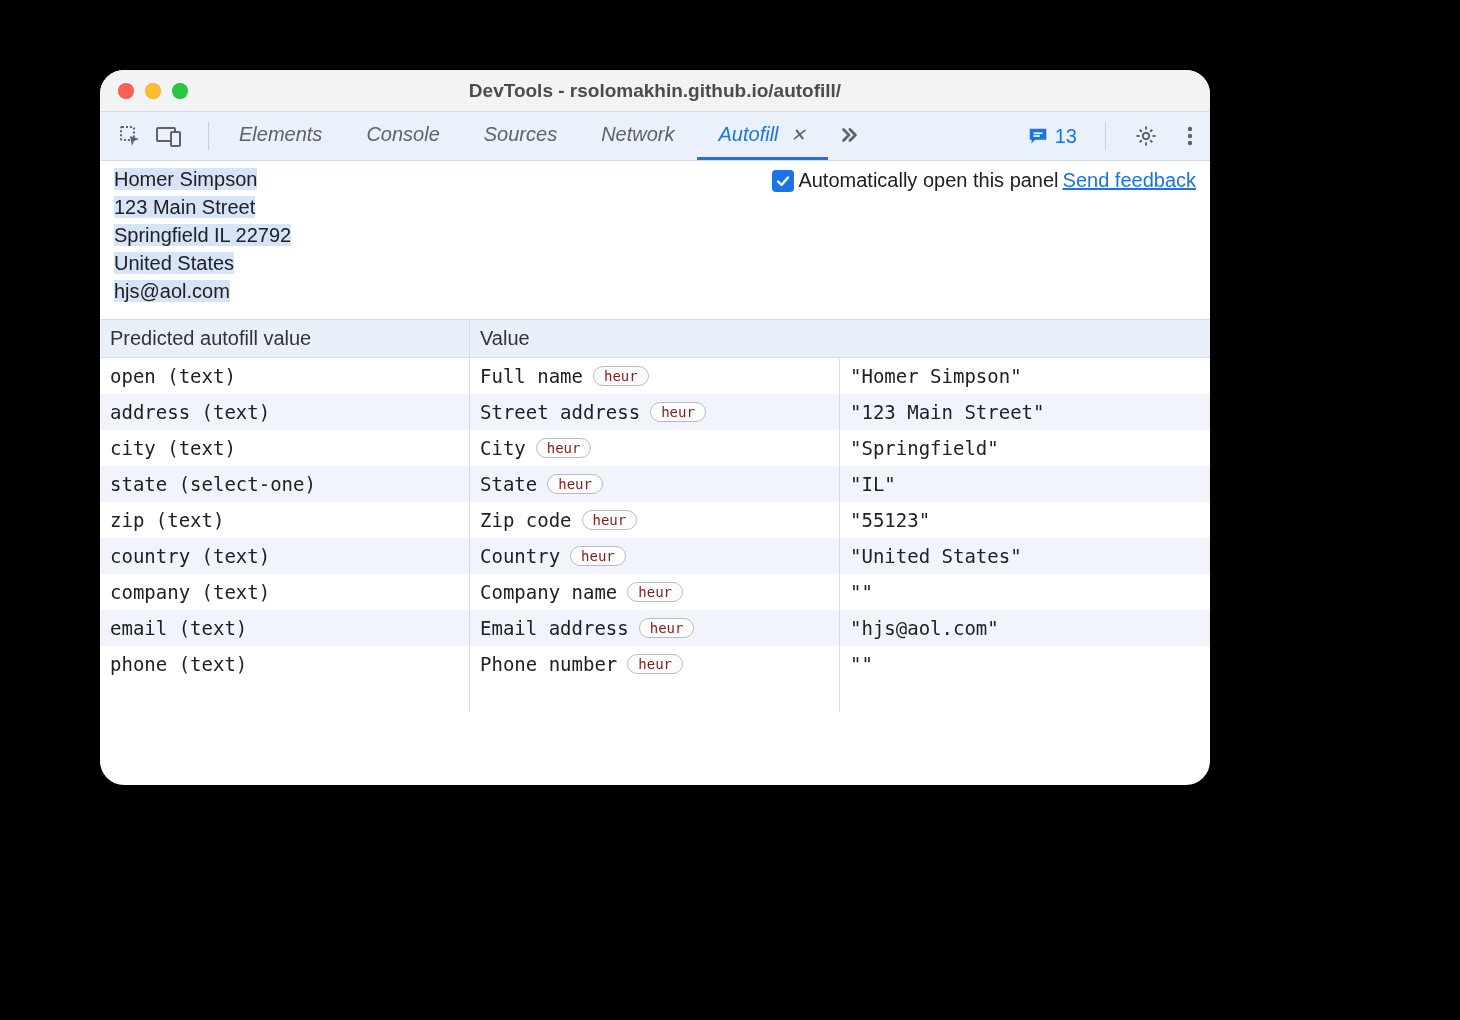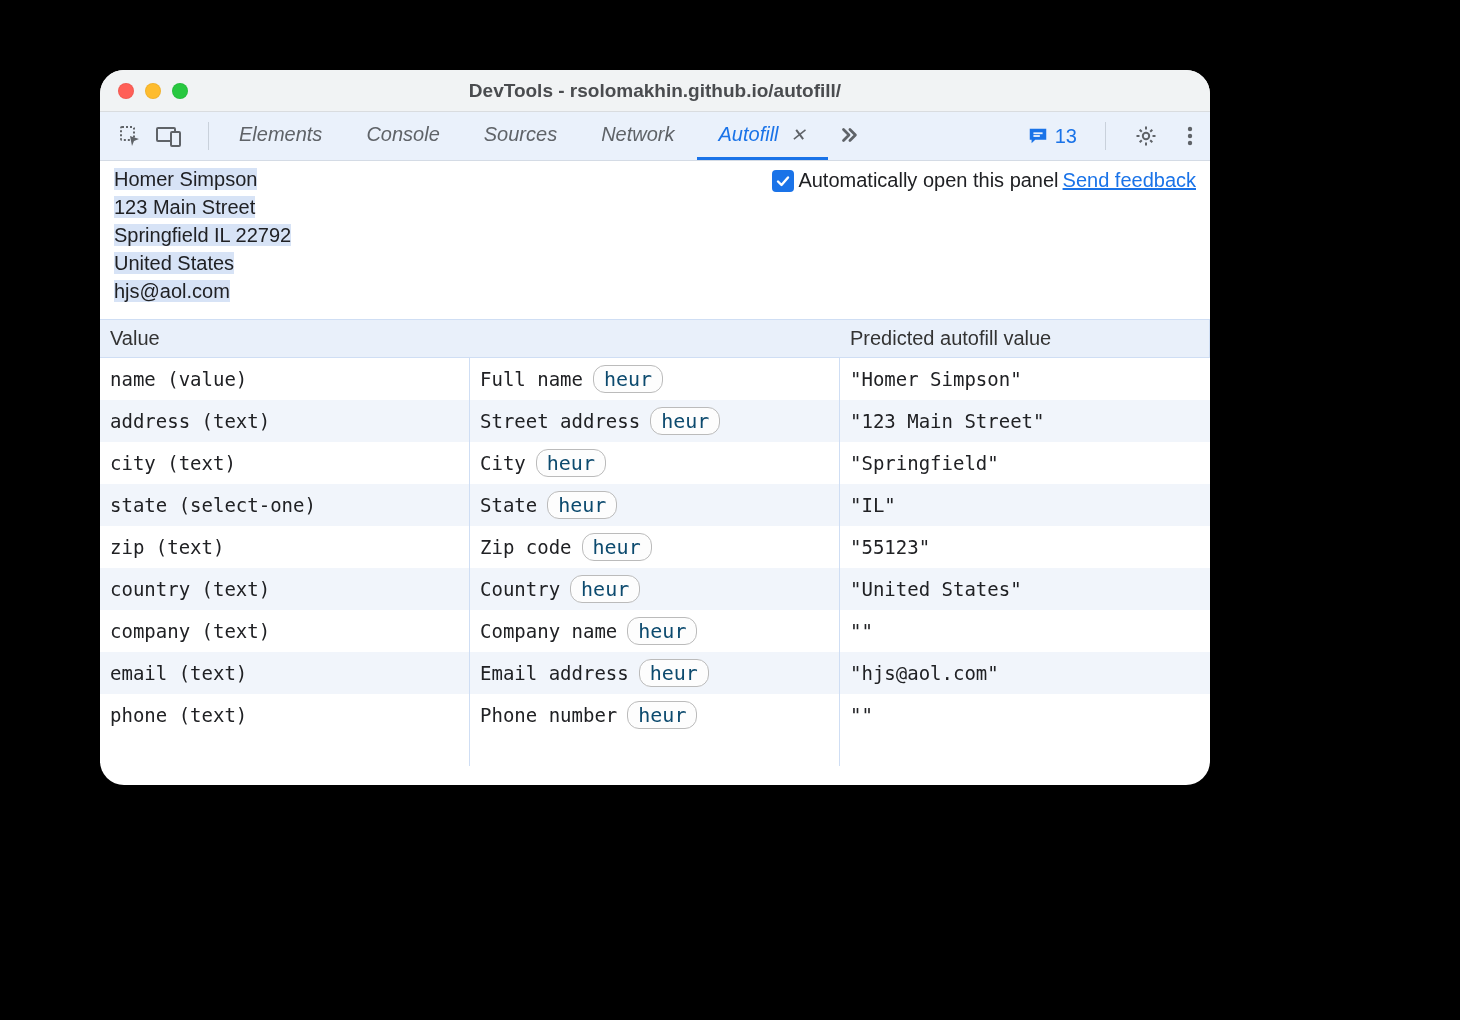--- a/index.html
+++ b/index.html
@@ -90,21 +90,21 @@
   .c1 { width: 370px; border-right: 1px solid #cfdef4; }
   .c2 { width: 370px; border-right: 1px solid #cfdef4; }
   .c3 { flex: 1; }
   .header-row { background: #e9f0fa; border-bottom: 1px solid #cfdef4; }
   .header-row .cell { font-size: 20px; color: #333; }
   .body .row:nth-child(even) { background: #f1f5fb; }
   .body .row:nth-child(odd) { background: #ffffff; }
   .mono { font-family: ui-monospace, SFMono-Regular, Menlo, Consolas, monospace; font-size: 19px; }
   .pill {
     font-family: ui-monospace, SFMono-Regular, Menlo, Consolas, monospace;
-    font-size: 20px; color: #0c4a6e;
+    font-size: 14px; color: #7f1d1d;
     border: 1px solid #bbb; border-radius: 12px;
     padding: 1px 10px; background: #fdfdfd;
   }
   .after-rows {
     height: 30px; display:flex;
   }
   .after-rows .cell { padding: 0; }
 
   svg { display: block; }
 </style>
@@ -201,26 +201,26 @@
           <path d="M3 8.5 L6.5 12 L13 4.5" stroke="#fff" stroke-width="2.4" fill="none" stroke-linecap="round" stroke-linejoin="round"></path>
         </svg>
       </span>
       <span>Automatically open this panel</span>
       <span class="link">Send feedback</span>
     </div>
   </div>
 
   <div class="table">
     <div class="row header-row">
+      <div class="cell c2">Predicted autofill value</div>
       <div class="cell c3">Value</div>
-      <div class="cell c2">Predicted autofill value</div>
     </div>
     <div class="body" id="table-body">
         <div class="row">
-          <div class="cell c1 mono">name (value)</div>
+          <div class="cell c1 mono">open (text)</div>
           <div class="cell c2 mono">
             <span>Full name</span>
             <span class="pill">heur</span>
           </div>
           <div class="cell c3 mono">"Homer Simpson"</div>
         </div>
         <div class="row">
           <div class="cell c1 mono">address (text)</div>
           <div class="cell c2 mono">
             <span>Street address</span>

